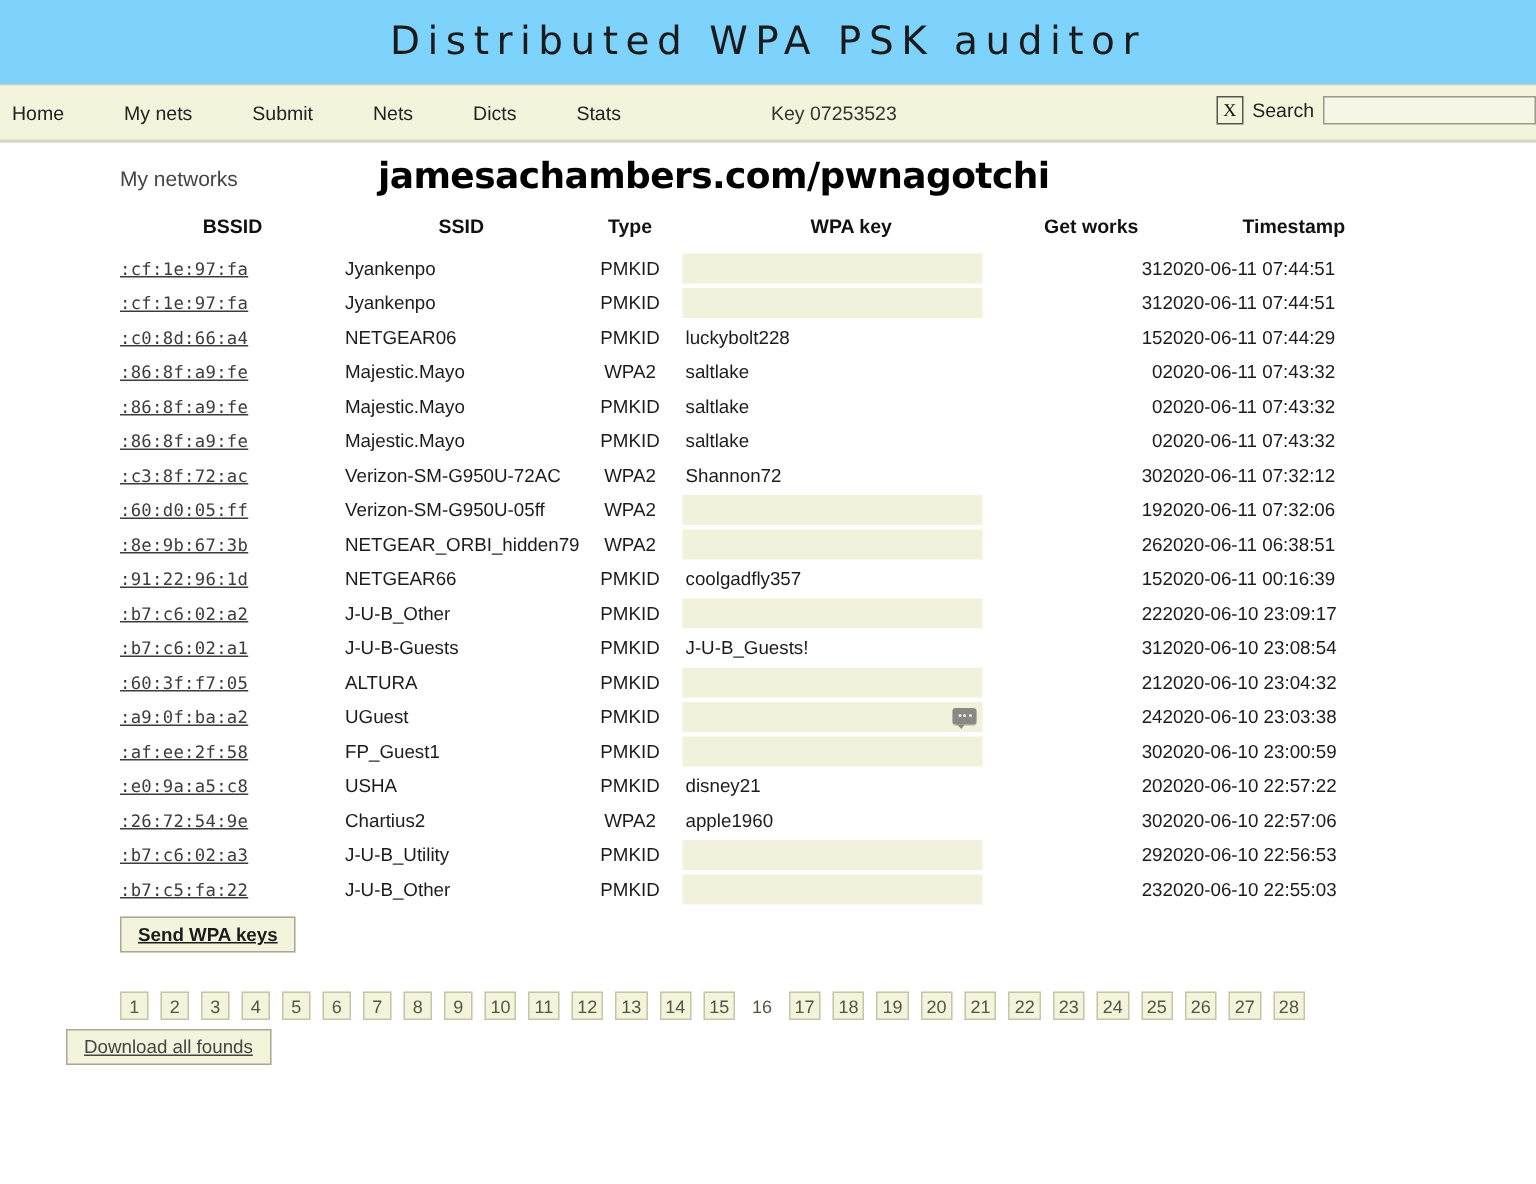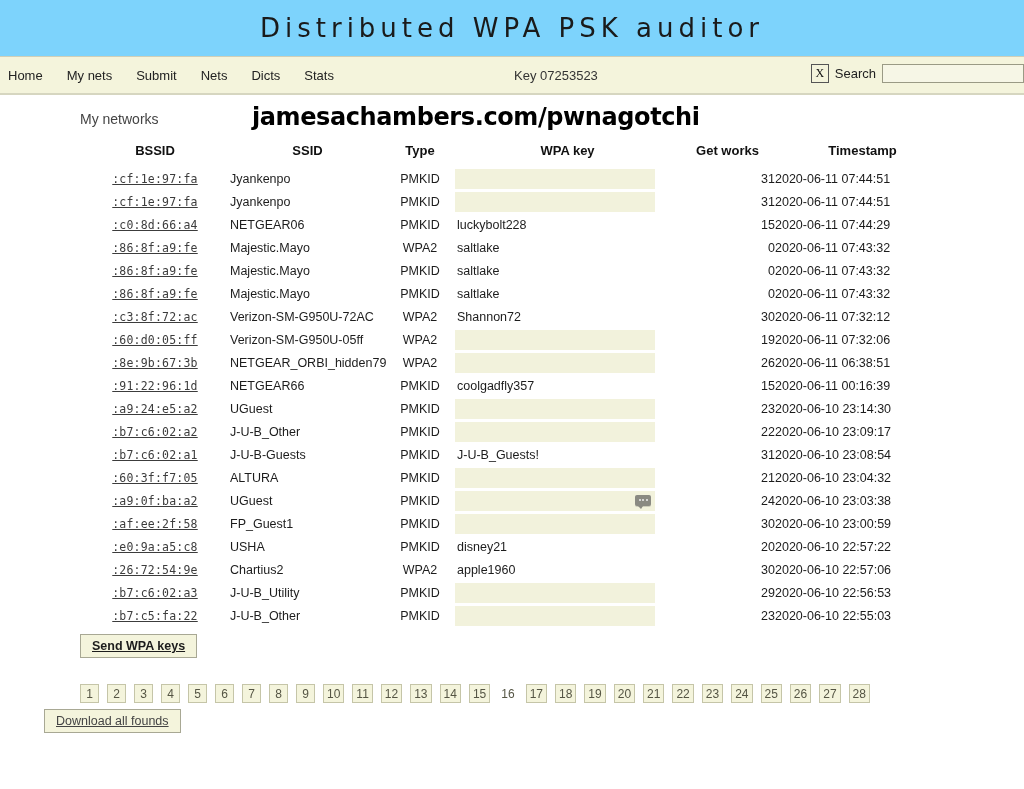--- a/index.html
+++ b/index.html
@@ -39,21 +39,21 @@
     height: 38px;
     display: flex;
     align-items: center;
     border-bottom: 2px solid #d6d6c0;
     position: relative;
     padding: 0 0 0 8px;
     box-sizing: border-box;
   }
   .nav-links {
     display: flex;
-    gap: 0px;
+    gap: 16px;
   }
   .nav-link {
     color: #222222;
     text-decoration: none;
     font-size: 13px;
     padding: 0 18px 0 0;
     margin-right: 6px;
     cursor: pointer;
     white-space: nowrap;
   }
@@ -154,21 +154,21 @@
   th.c-time  { width: 175px; }
 
   table.nets td {
     font-size: 12.5px;
     color: #1c1c1c;
     padding: 0;
     height: 23px;
     vertical-align: middle;
   }
   td.bssid {
-    text-align: center;
+    text-align: left;
     padding-right: 10px;
   }
   td.bssid a {
     font-family: "DejaVu Sans Mono", monospace;
     font-size: 11.5px;
     color: #3c3c3c;
     text-decoration: underline;
     cursor: pointer;
     letter-spacing: 0.2px;
   }
@@ -447,28 +447,20 @@
           </tr>
           <tr>
             <td class="bssid"><a>:91:22:96:1d</a></td>
             <td class="ssid">NETGEAR66</td>
             <td class="type">PMKID</td>
             <td class="keycell">
               <span class="key-text">coolgadfly357</span>
             </td>
             <td class="works">15</td>
             <td class="time">2020-06-11 00:16:39</td>
-          </tr>
-          <tr>
-            <td class="bssid"><a>:a9:24:e5:a2</a></td>
-            <td class="ssid">UGuest</td>
-            <td class="type">PMKID</td>
-            <td class="keycell"><span class="key-input-wrap"><input type="text" class="key-input" style=""></span></td>
-            <td class="works">23</td>
-            <td class="time">2020-06-10 23:14:30</td>
           </tr>
           <tr>
             <td class="bssid"><a>:b7:c6:02:a2</a></td>
             <td class="ssid">J-U-B_Other</td>
             <td class="type">PMKID</td>
             <td class="keycell"><span class="key-input-wrap"><input type="text" class="key-input" style=""></span></td>
             <td class="works">22</td>
             <td class="time">2020-06-10 23:09:17</td>
           </tr>
           <tr>

